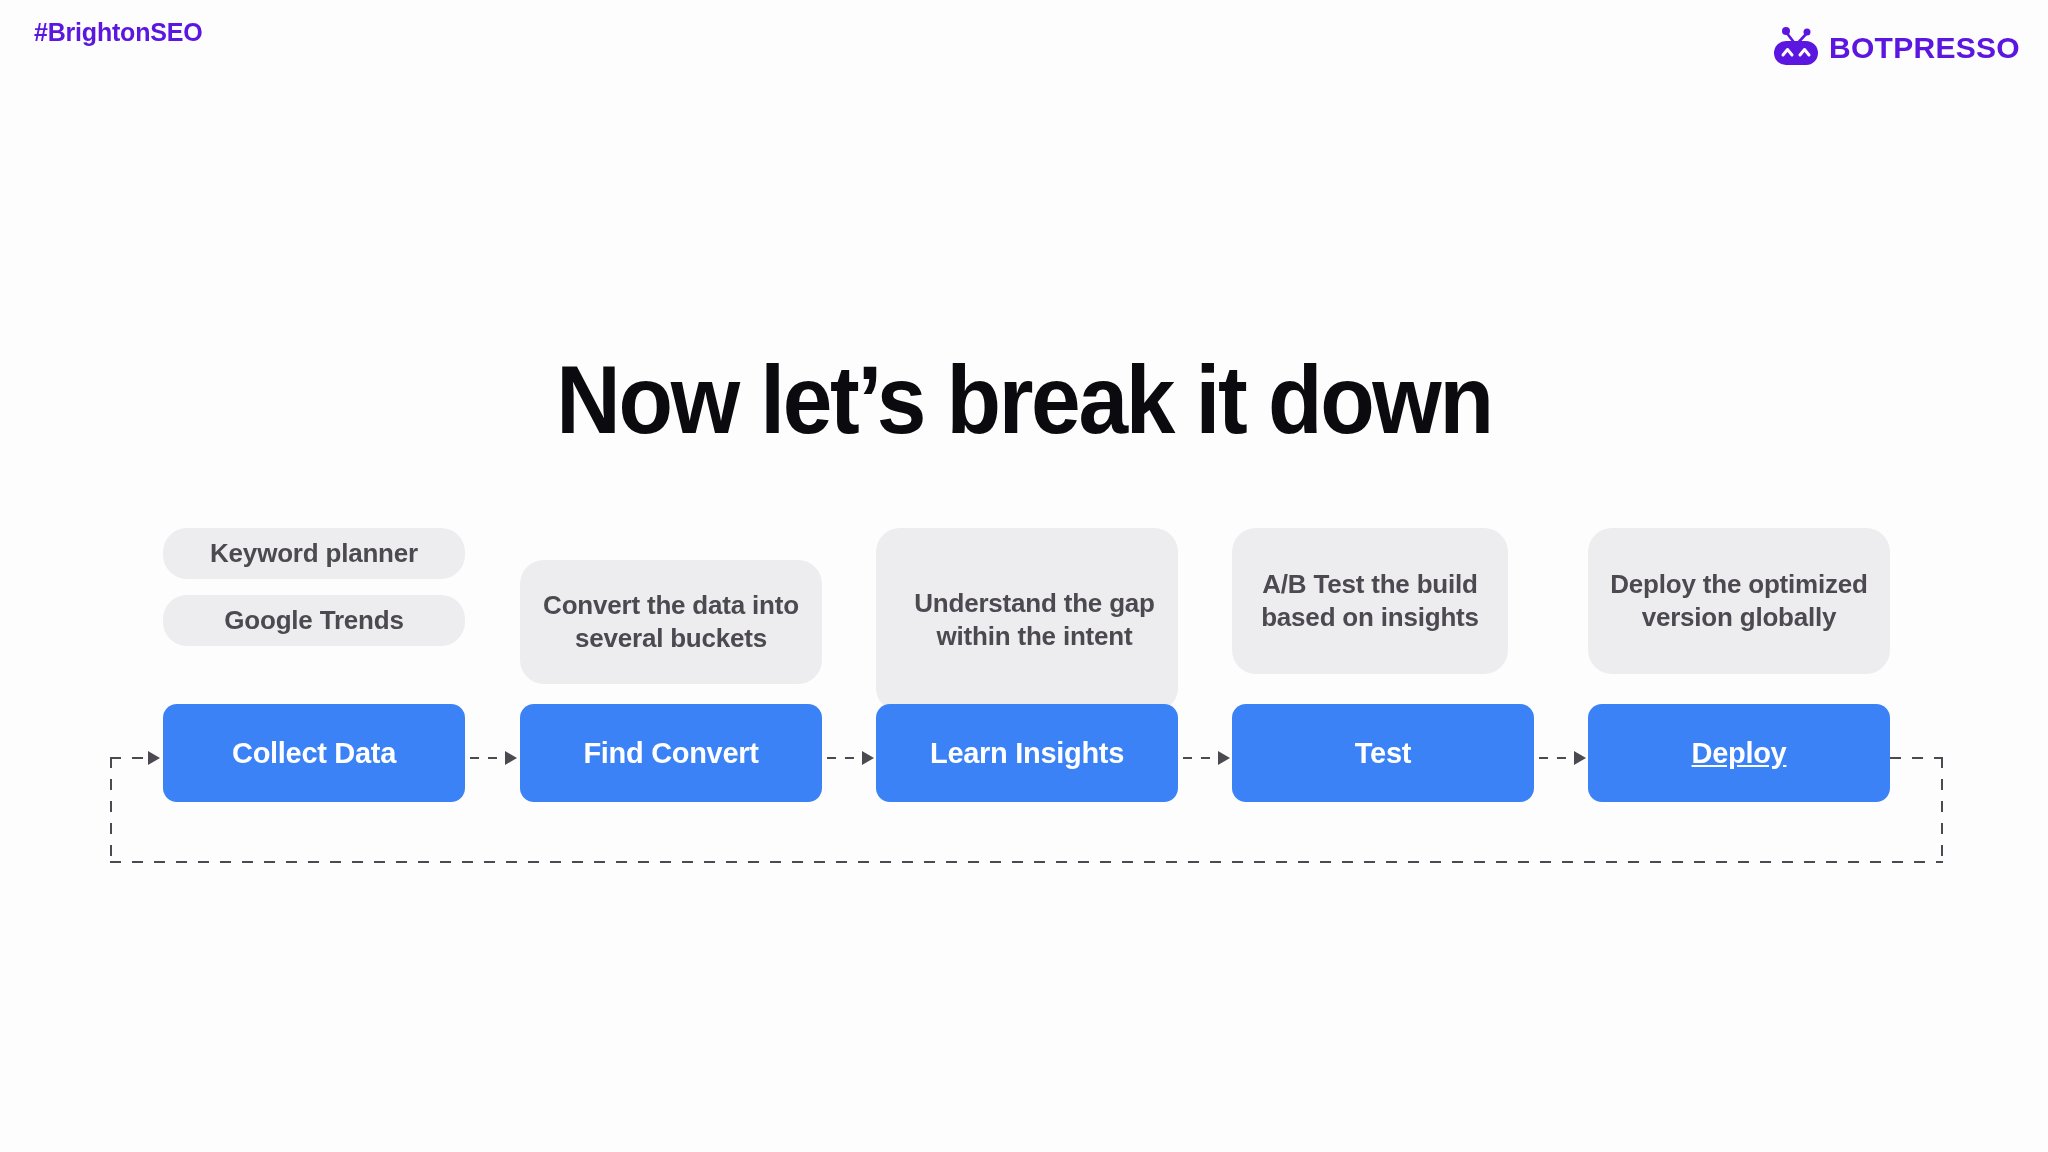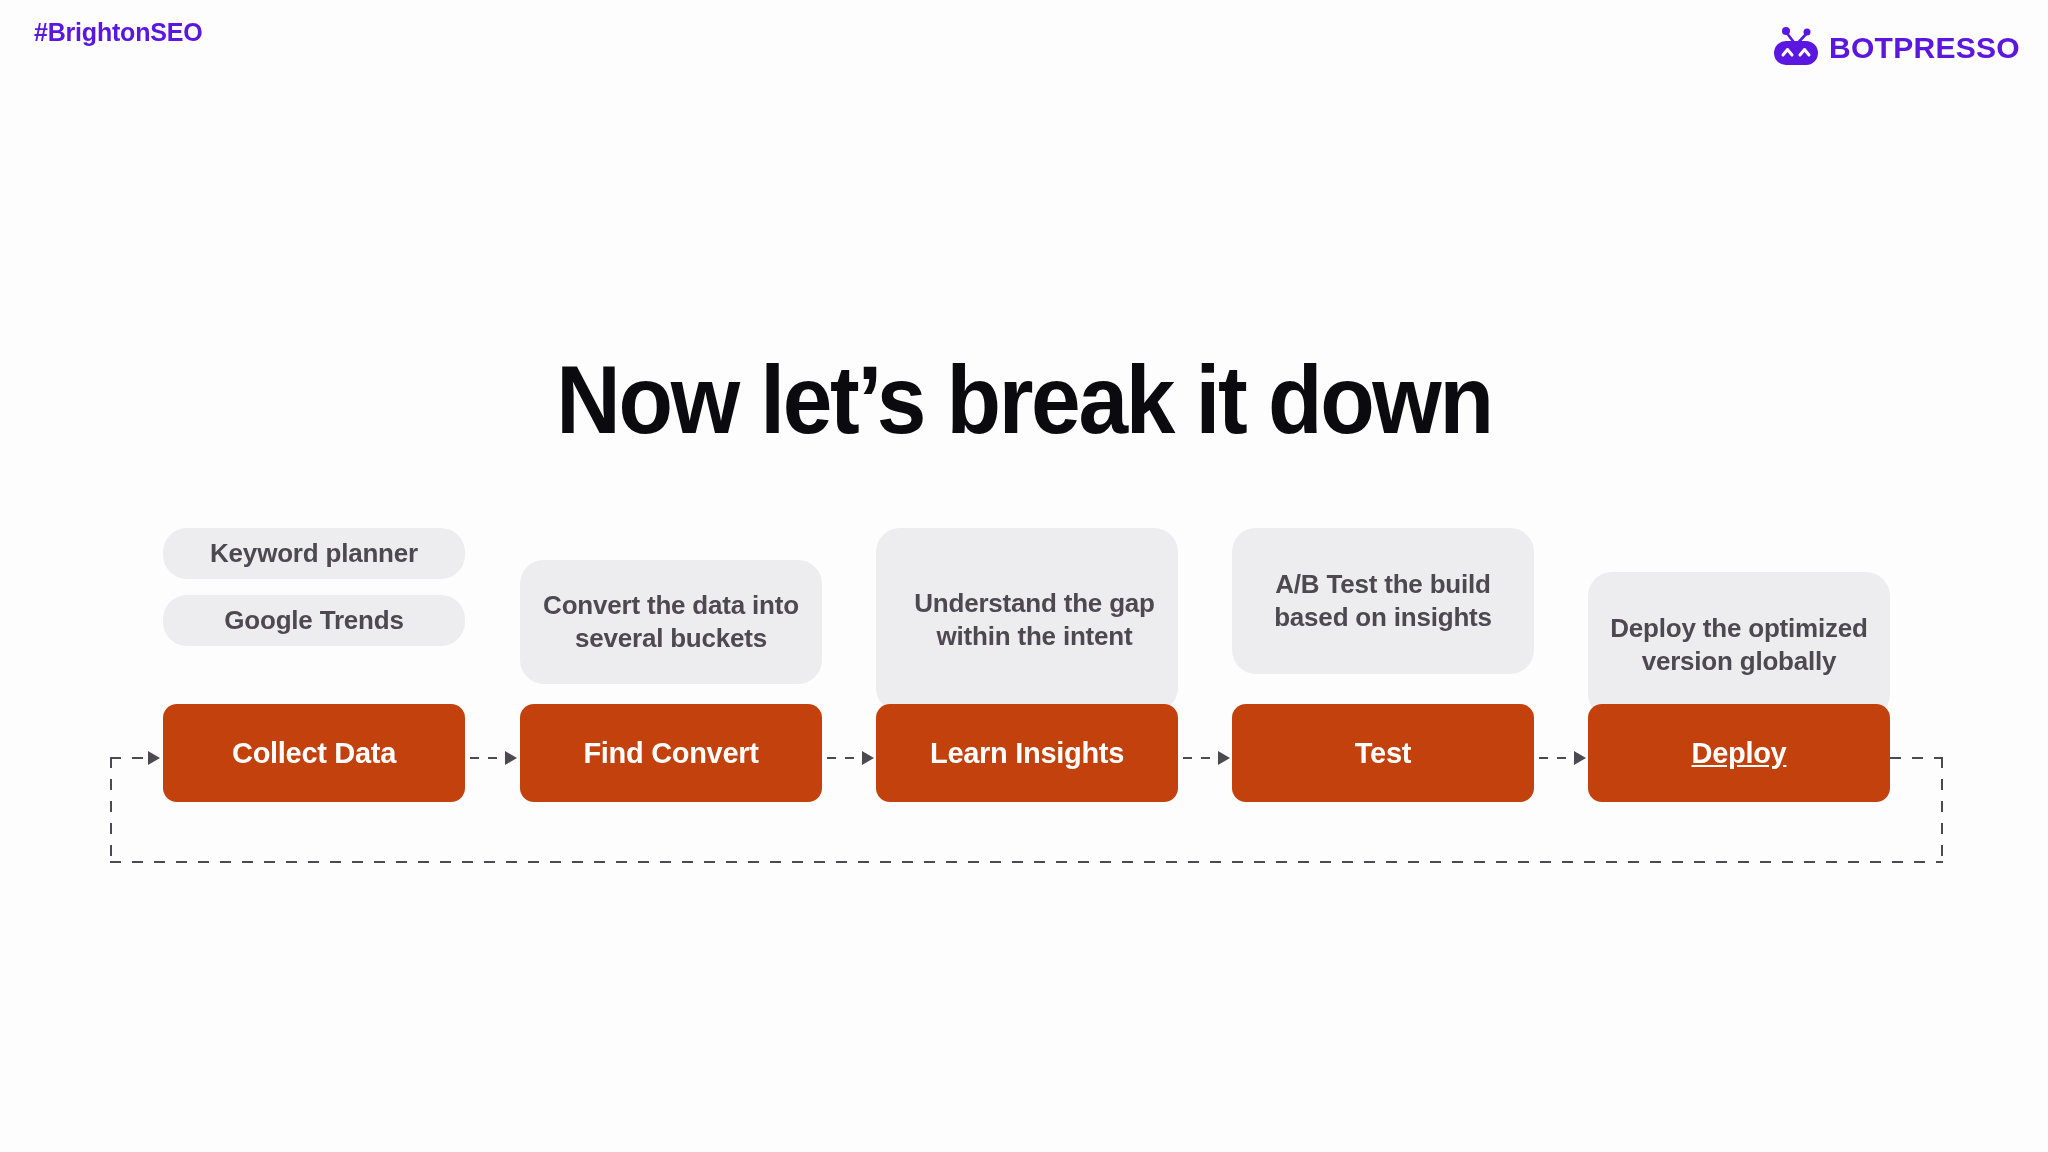--- a/index.html
+++ b/index.html
@@ -88,21 +88,21 @@
     letter-spacing: -0.2px;
     text-align: center;
     display: flex;
     align-items: center;
     justify-content: center;
     padding: 6px 14px;
     box-sizing: border-box;
   }
   .stage-box {
     position: absolute;
-    background: #c2410c;
+    background: #3b82f6;
     border-radius: 14px;
     color: #ffffff;
     font-size: 29px;
     font-weight: 700;
     letter-spacing: -0.3px;
     display: flex;
     align-items: center;
     justify-content: center;
     box-sizing: border-box;
   }
@@ -173,26 +173,26 @@
     </div>
 
     <div class="detail-col" style="left:520px; top:528px; width:302px;">
       <div class="detail-box" style="height:124px;margin-top:32px;">Convert the data into several buckets</div>
     </div>
 
     <div class="detail-col" style="left:876px; top:528px; width:302px;">
       <div class="detail-box" style="height:184px;padding-left:29px;">Understand the gap within the intent</div>
     </div>
 
-    <div class="detail-col" style="left:1232px; top:528px; width:302px;">
+    <div class="detail-col" style="left:1232px; top:528px; width:276px;">
       <div class="detail-box" style="height:146px;">A/B Test the build based on insights</div>
     </div>
 
     <div class="detail-col" style="left:1588px; top:528px; width:302px;">
-      <div class="detail-box" style="height:146px;margin-top:44px;">Deploy the optimized version globally</div>
+      <div class="detail-box" style="height:146px;">Deploy the optimized version globally</div>
     </div>
 
     <div class="stage-box" style="left:163px; top:704px; width:302px; height:98px;">Collect Data</div>
     <div class="stage-box" style="left:520px; top:704px; width:302px; height:98px;">Find Convert</div>
     <div class="stage-box" style="left:876px; top:704px; width:302px; height:98px;">Learn Insights</div>
     <div class="stage-box" style="left:1232px; top:704px; width:302px; height:98px;">Test</div>
     <div class="stage-box" style="left:1588px; top:704px; width:302px; height:98px;text-decoration:underline;">Deploy</div>
 
     <div class="conn" style="left:470px; top:757px; width:36px;"></div>
     <div class="arrow-head" style="left:505px; top:751px;"></div>

